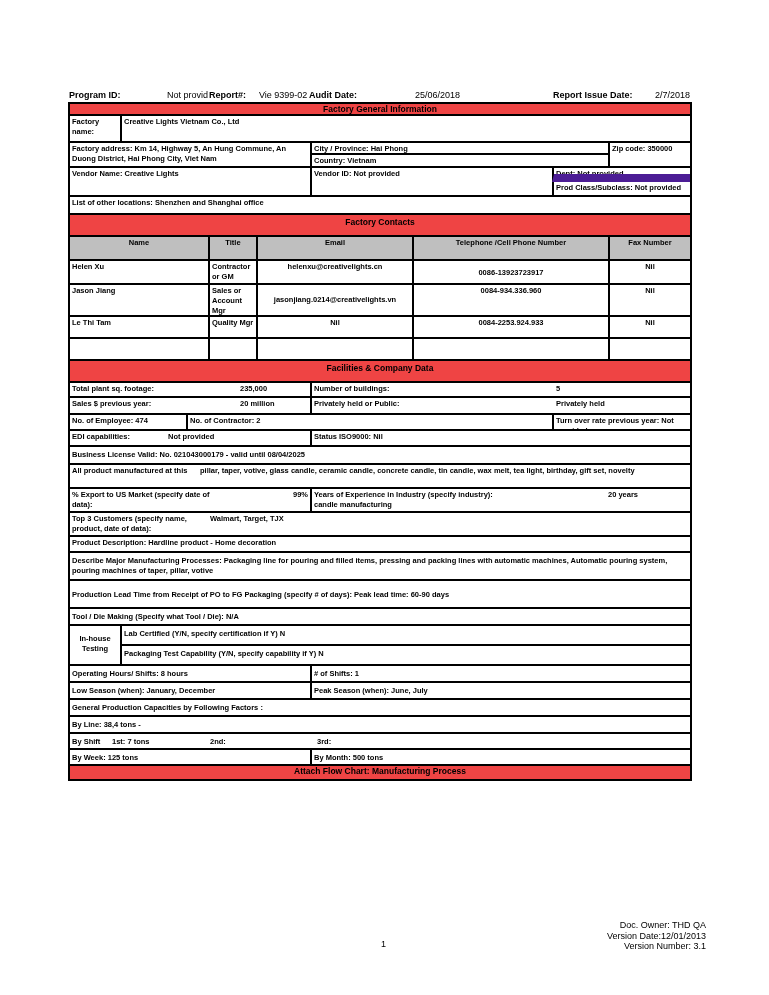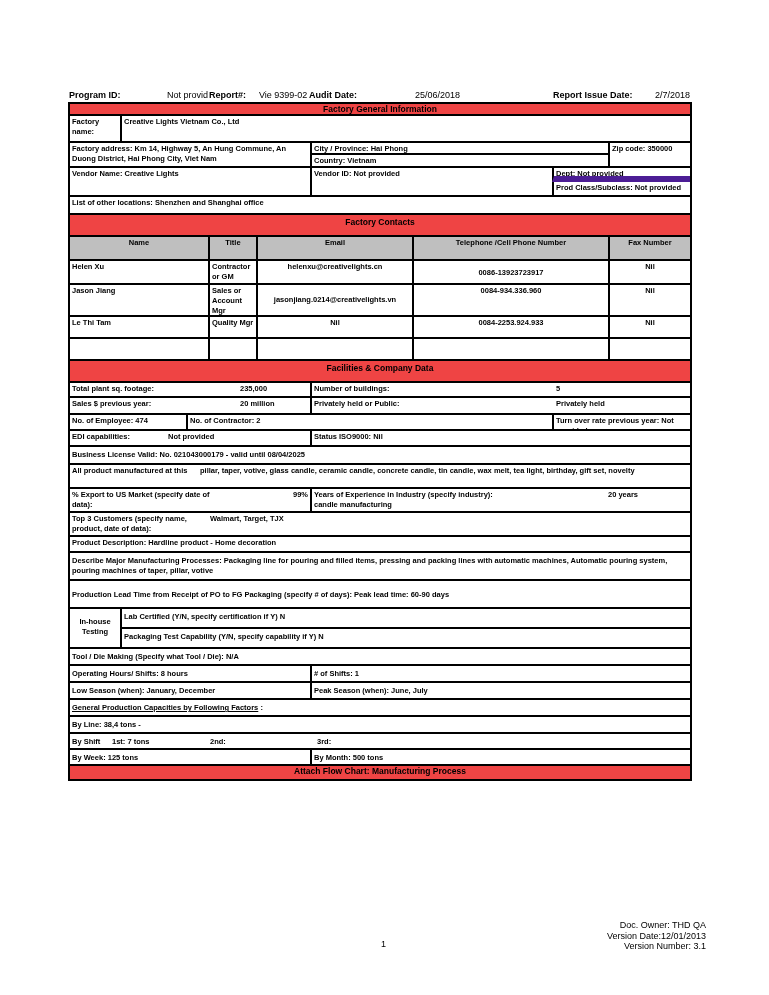--- a/index.html
+++ b/index.html
@@ -9,21 +9,21 @@
   .hdr span { position:absolute; top:0; white-space:nowrap; }
   .hdr .n { font-weight:normal; }
   .tbl { position:absolute; left:68px; top:102px; width:624px; border:2px solid #000; box-sizing:border-box; }
   .row { position:relative; border-bottom:2px solid #000; box-sizing:border-box; font-size:7.5px; font-weight:bold; line-height:10px; }
   .row:last-child { border-bottom:none; }
   .cell { position:absolute; top:0; bottom:0; padding:1px 2px; box-sizing:border-box; overflow:hidden; }
   .bl { border-left:2px solid #000; }
   .orange { background:#ef4444; text-align:center; font-size:8.5px; font-weight:bold; }
   .grey { background:#bfbfbf; text-align:center; }
   .center { text-align:center; }
-  .ul { text-decoration:underline; }
+  .ul { }
   .footer { position:absolute; font-size:9px; line-height:10.5px; text-align:right; right:63px; top:920px; }
   .pageno { position:absolute; left:381px; top:939px; font-size:9px; }
 </style>
 </head>
 <body>
 
 <div class="page">
 
   <div class="hdr">
     <span style="left:0">Program  ID:</span>
@@ -50,21 +50,21 @@
     <div class="row" style="height:25px">
       <div class="cell" style="left:0;width:240px">Factory address:  Km 14, Highway 5, An Hung Commune, An Duong District, Hai Phong City, Viet Nam</div>
       <div class="cell bl" style="left:240px;width:298px;bottom:auto;height:12px;border-bottom:2px solid #000">City / Province: Hai Phong</div>
       <div class="cell bl" style="left:240px;width:298px;top:12px">Country:  Vietnam</div>
       <div class="cell bl" style="left:538px;right:0">Zip code: 350000</div>
     </div>
 
     <div class="row" style="height:29px">
       <div class="cell" style="left:0;width:240px">Vendor Name: Creative Lights</div>
       <div class="cell bl" style="left:240px;width:242px">Vendor ID: Not provided</div>
-      <div class="cell bl" style="left:482px;right:0;bottom:auto;height:14px;border-bottom:6px solid #4c1d95">Dept: Not provided</div>
+      <div class="cell bl" style="left:482px;right:0;bottom:auto;height:14px;border-bottom:8px solid #4c1d95">Dept: Not provided</div>
       <div class="cell bl" style="left:482px;right:0;top:14px">Prod Class/Subclass: Not provided</div>
     </div>
 
     <div class="row" style="height:18px">
       <div class="cell" style="left:0;right:0">List of other locations: Shenzhen and Shanghai office</div>
     </div>
 
     <div class="row orange" style="height:22px;line-height:14px">
       <span>Factory Contacts</span>
     </div>
@@ -166,28 +166,28 @@
     </div>
 
     <div class="row" style="height:28px">
       <div class="cell" style="left:0;right:0;padding-top:3px">Describe Major Manufacturing Processes: Packaging line for pouring and filled items, pressing and packing lines with automatic machines, Automatic pouring system, pouring machines of taper, pillar, votive</div>
     </div>
 
     <div class="row" style="height:28px">
       <div class="cell" style="left:0;right:0;padding-top:9px">Production Lead Time from Receipt of PO to FG Packaging (specify # of days): Peak lead time: 60-90 days</div>
     </div>
 
+    <div class="row" style="height:17px">
+      <div class="cell" style="left:0;right:0;padding-top:3px">Tool / Die Making (Specify what Tool / Die): N/A</div>
+    </div>
+
     <div class="row" style="height:40px">
       <div class="cell center" style="left:0;width:50px;padding-top:8px">In-house Testing</div>
       <div class="cell bl" style="left:50px;right:0;bottom:auto;height:20px;border-bottom:2px solid #000;padding-top:3px">Lab Certified (Y/N, specify certification if Y) N</div>
       <div class="cell bl" style="left:50px;right:0;top:20px;padding-top:3px">Packaging Test Capability (Y/N, specify capability if Y) N</div>
-    </div>
-
-    <div class="row" style="height:17px">
-      <div class="cell" style="left:0;right:0;padding-top:3px">Tool / Die Making (Specify what Tool / Die): N/A</div>
     </div>
 
     <div class="row" style="height:17px">
       <div class="cell" style="left:0;width:240px;padding-top:3px">Operating Hours/ Shifts: 8 hours</div>
       <div class="cell bl" style="left:240px;right:0;padding-top:3px"># of Shifts: 1</div>
     </div>
 
     <div class="row" style="height:17px">
       <div class="cell" style="left:0;width:240px;padding-top:3px">Low Season (when): January, December</div>
       <div class="cell bl" style="left:240px;right:0;padding-top:3px">Peak Season (when): June, July</div>

